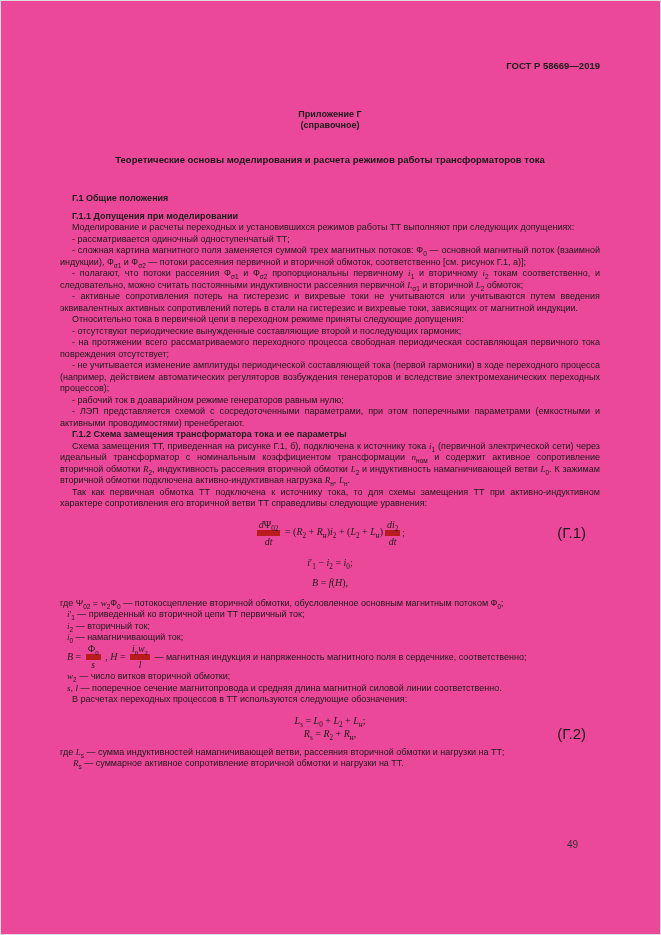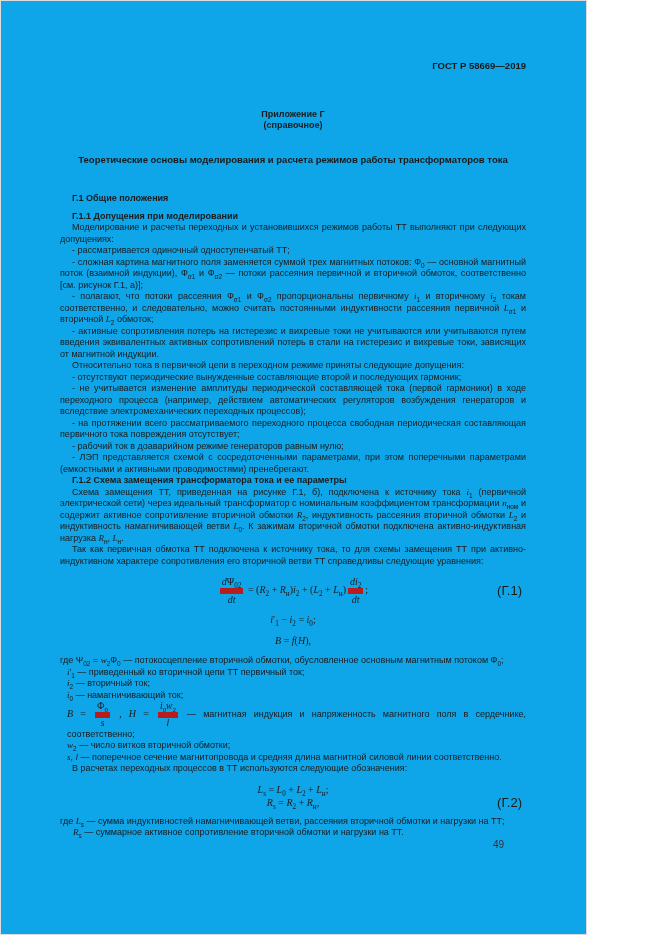--- a/index.html
+++ b/index.html
@@ -1,17 +1,17 @@
 <!DOCTYPE html>
 <html lang="ru"><head>
 <meta charset="utf-8">
 <style>
   html,body{margin:0;padding:0;background:#ffffff;}
   .page{
-    position:relative;width:587px;height:935px;background:#0ea5e9;
+    position:relative;width:661px;height:935px;background:#ec4899;
     box-sizing:border-box;padding:60px 61px 0 60px;
     box-shadow:inset 0 0 0 1px #dcdcdc;
     font-family:"Liberation Sans",sans-serif;
     font-size:9px;line-height:11.5px;color:#1b1b1b;overflow:hidden;
   }
   .gost-header{text-align:right;font-weight:bold;font-size:9.5px;}
   .appendix{ text-align:center;font-weight:bold;margin-top:37px;}
   .doc-title{text-align:center;font-weight:bold;font-size:9.5px;margin-top:22px;}
   .sec-h{font-weight:bold;text-indent:12px;margin:0;}
   .sec-h.g1{margin-top:28px;}
@@ -24,22 +24,22 @@
   sub{font-size:0.72em;line-height:0;}
   i{font-family:"Liberation Serif",serif;}
   .math{font-family:"Liberation Serif",serif;font-size:10px;}
   .eq-block{margin:9px 0 7px;}
   .eq-line{position:relative;text-align:center;margin:2px 0;}
   .frac{display:inline-block;vertical-align:middle;text-align:center;line-height:1.15;margin:0 2px;}
   .frac .fnum{display:block;border-bottom:6px solid #b91c1c;padding:0 2px;}
   .frac .fden{display:block;padding:0 2px;}
   .frac-sm{font-size:9.5px;}
   .eq-tag{
-    position:absolute;right:4px;top:50%;transform:translateY(-50%);
-    font-family:"Liberation Sans",sans-serif;font-size:13px;font-style:normal;
+    position:absolute;right:14px;top:50%;transform:translateY(-50%);
+    font-family:"Liberation Sans",sans-serif;font-size:15px;font-style:normal;
   }
   .tall-line{margin:9px 0;}
   .page-number{position:absolute;top:839px;right:83px;font-size:10px;color:#333;}
 </style>
 </head>
 <body>
 
 <div class="page">
 
   <div class="gost-header">ГОСТ Р 58669—2019</div>
@@ -54,22 +54,22 @@
   <div class="sec-h g1">Г.1 Общие положения</div>
   <div class="sec-h g11">Г.1.1 Допущения при моделировании</div>
 
   <p class="para">Моделирование и расчеты переходных и установившихся режимов работы ТТ выполняют при следующих допущениях:</p>
   <p class="para">- рассматривается одиночный одноступенчатый ТТ;</p>
   <p class="para">- сложная картина магнитного поля заменяется суммой трех магнитных потоков: Ф<sub>0</sub> — основной магнитный поток (взаимной индукции), Ф<sub>σ1</sub> и Ф<sub>σ2</sub> — потоки рассеяния первичной и вторичной обмоток, соответственно [см. рисунок Г.1, а)];</p>
   <p class="para">- полагают, что потоки рассеяния Ф<sub>σ1</sub> и Ф<sub>σ2</sub> пропорциональны первичному <i>i</i><sub>1</sub> и вторичному <i>i</i><sub>2</sub> токам соответственно, и следовательно, можно считать постоянными индуктивности рассеяния первичной <i>L</i><sub>σ1</sub> и вторичной <i>L</i><sub>2</sub> обмоток;</p>
   <p class="para">- активные сопротивления потерь на гистерезис и вихревые токи не учитываются или учитываются путем введения эквивалентных активных сопротивлений потерь в стали на гистерезис и вихревые токи, зависящих от магнитной индукции.</p>
   <p class="para">Относительно тока в первичной цепи в переходном режиме приняты следующие допущения:</p>
   <p class="para">- отсутствуют периодические вынужденные составляющие второй и последующих гармоник;</p>
+  <p class="para">- на протяжении всего рассматриваемого переходного процесса свободная периодическая составляющая первичного тока повреждения отсутствует;</p>
   <p class="para">- не учитывается изменение амплитуды периодической составляющей тока (первой гармоники) в ходе переходного процесса (например, действием автоматических регуляторов возбуждения генераторов и вследствие электромеханических переходных процессов);</p>
-  <p class="para">- на протяжении всего рассматриваемого переходного процесса свободная периодическая составляющая первичного тока повреждения отсутствует;</p>
   <p class="para">- рабочий ток в доаварийном режиме генераторов равным нулю;</p>
   <p class="para">- ЛЭП представляется схемой с сосредоточенными параметрами, при этом поперечными параметрами (емкостными и активными проводимостями) пренебрегают.</p>
 
   <div class="sec-h g12">Г.1.2 Схема замещения трансформатора тока и ее параметры</div>
   <p class="para">Схема замещения ТТ, приведенная на рисунке Г.1, б), подключена к источнику тока <i>i</i><sub>1</sub> (первичной электрической сети) через идеальный трансформатор с номинальным коэффициентом трансформации <i>n</i><sub>ном</sub> и содержит активное сопротивление вторичной обмотки <i>R</i><sub>2</sub>, индуктивность рассеяния вторичной обмотки <i>L</i><sub>2</sub> и индуктивность намагничивающей ветви <i>L</i><sub>0</sub>. К зажимам вторичной обмотки подключена активно-индуктивная нагрузка <i>R</i><sub>н</sub>, <i>L</i><sub>н</sub>.</p>
   <p class="para">Так как первичная обмотка ТТ подключена к источнику тока, то для схемы замещения ТТ при активно-индуктивном характере сопротивления его вторичной ветви ТТ справедливы следующие уравнения:</p>
 
   <div class="eq-block math">
     <div class="eq-line">
       <span class="frac"><span class="fnum"><i>d</i>Ψ<sub>02</sub></span><span class="fden"><i>dt</i></span></span><span> = (<i>R</i><sub>2</sub> + <i>R</i><sub>н</sub>)<i>i</i><sub>2</sub> + (<i>L</i><sub>2</sub> + <i>L</i><sub>н</sub>)</span><span class="frac"><span class="fnum"><i>di</i><sub>2</sub></span><span class="fden"><i>dt</i></span></span><span>;</span>

